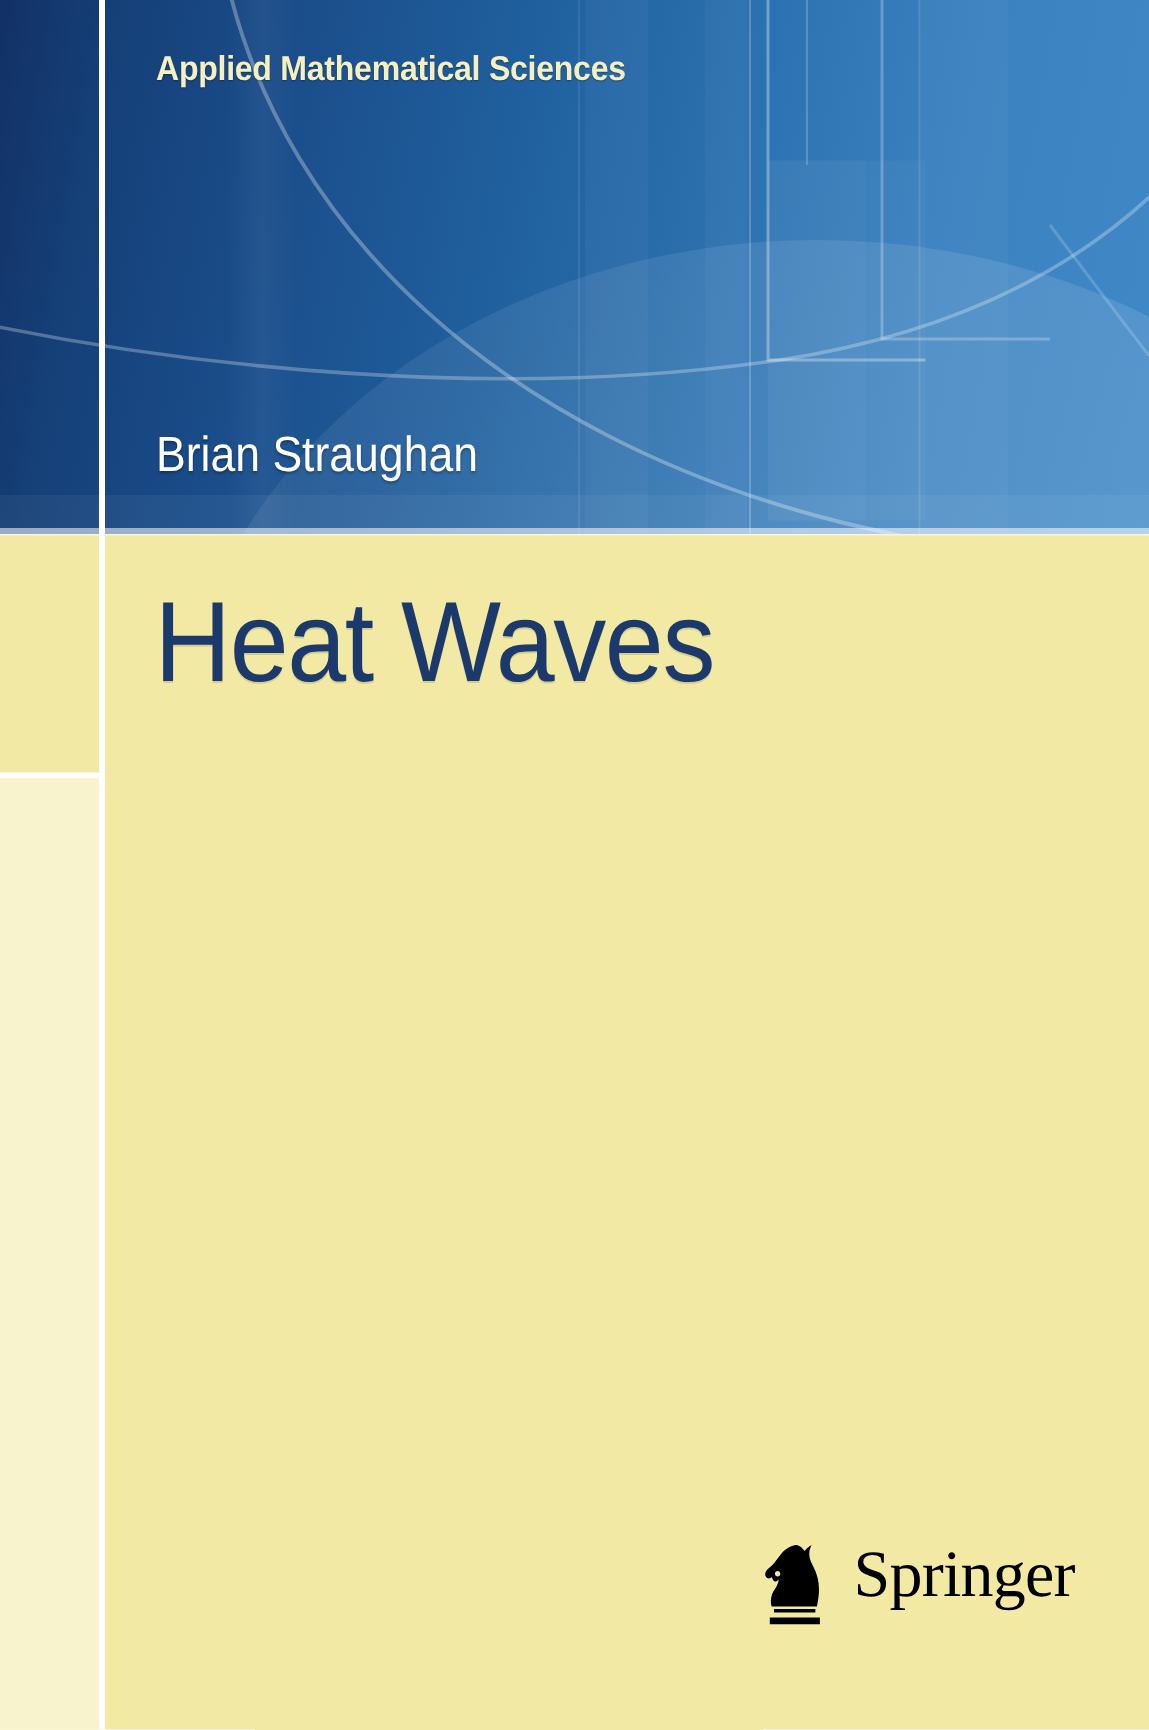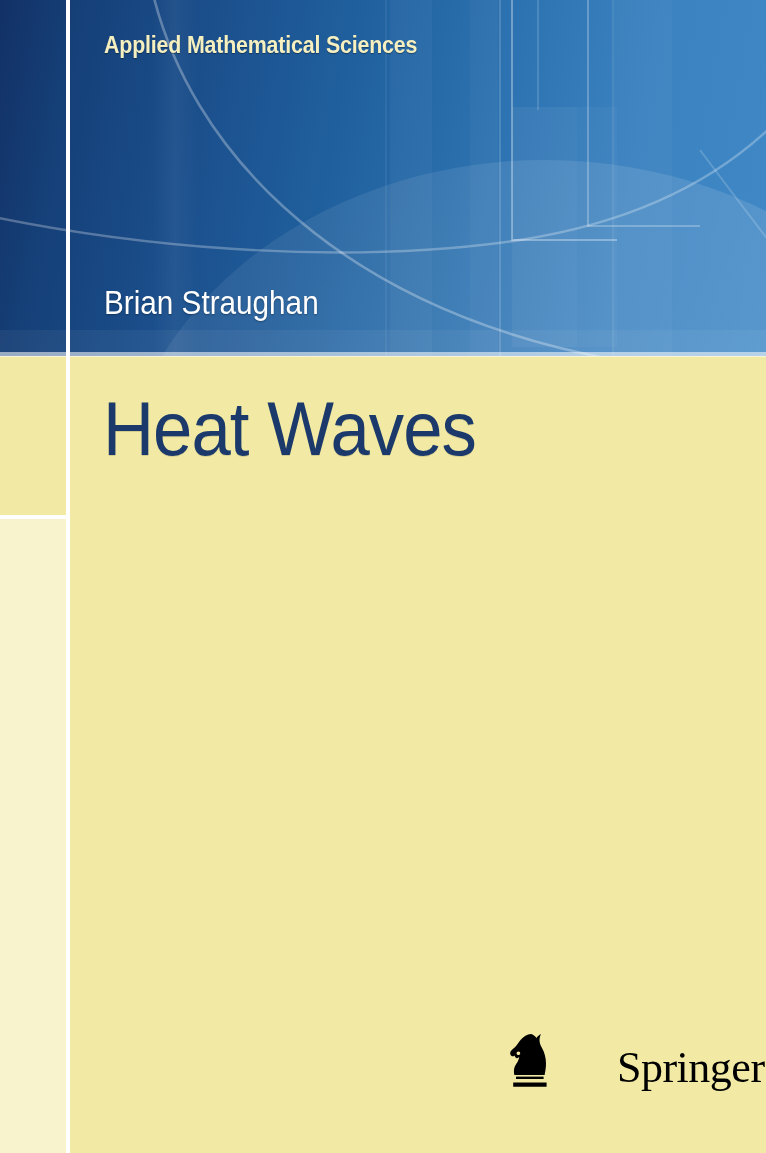--- a/index.html
+++ b/index.html
@@ -132,22 +132,21 @@
 
   
   .publisher-logo {
     position: absolute;
     left: 506px;
     top: 1028px;
     width: 200px;
     height: 62px;
     z-index: 8;
     display: flex;
-    align-items: flex-end;
-    gap: 48px;
+    align-items: flex-start;
   }
   .publisher-mark {
     width: 54px;
     height: 58px;
     flex: 0 0 auto;
   }
   .publisher-wordmark {
     font-family: "Liberation Serif", serif;
     font-size: 44px;
     color: #000000;

